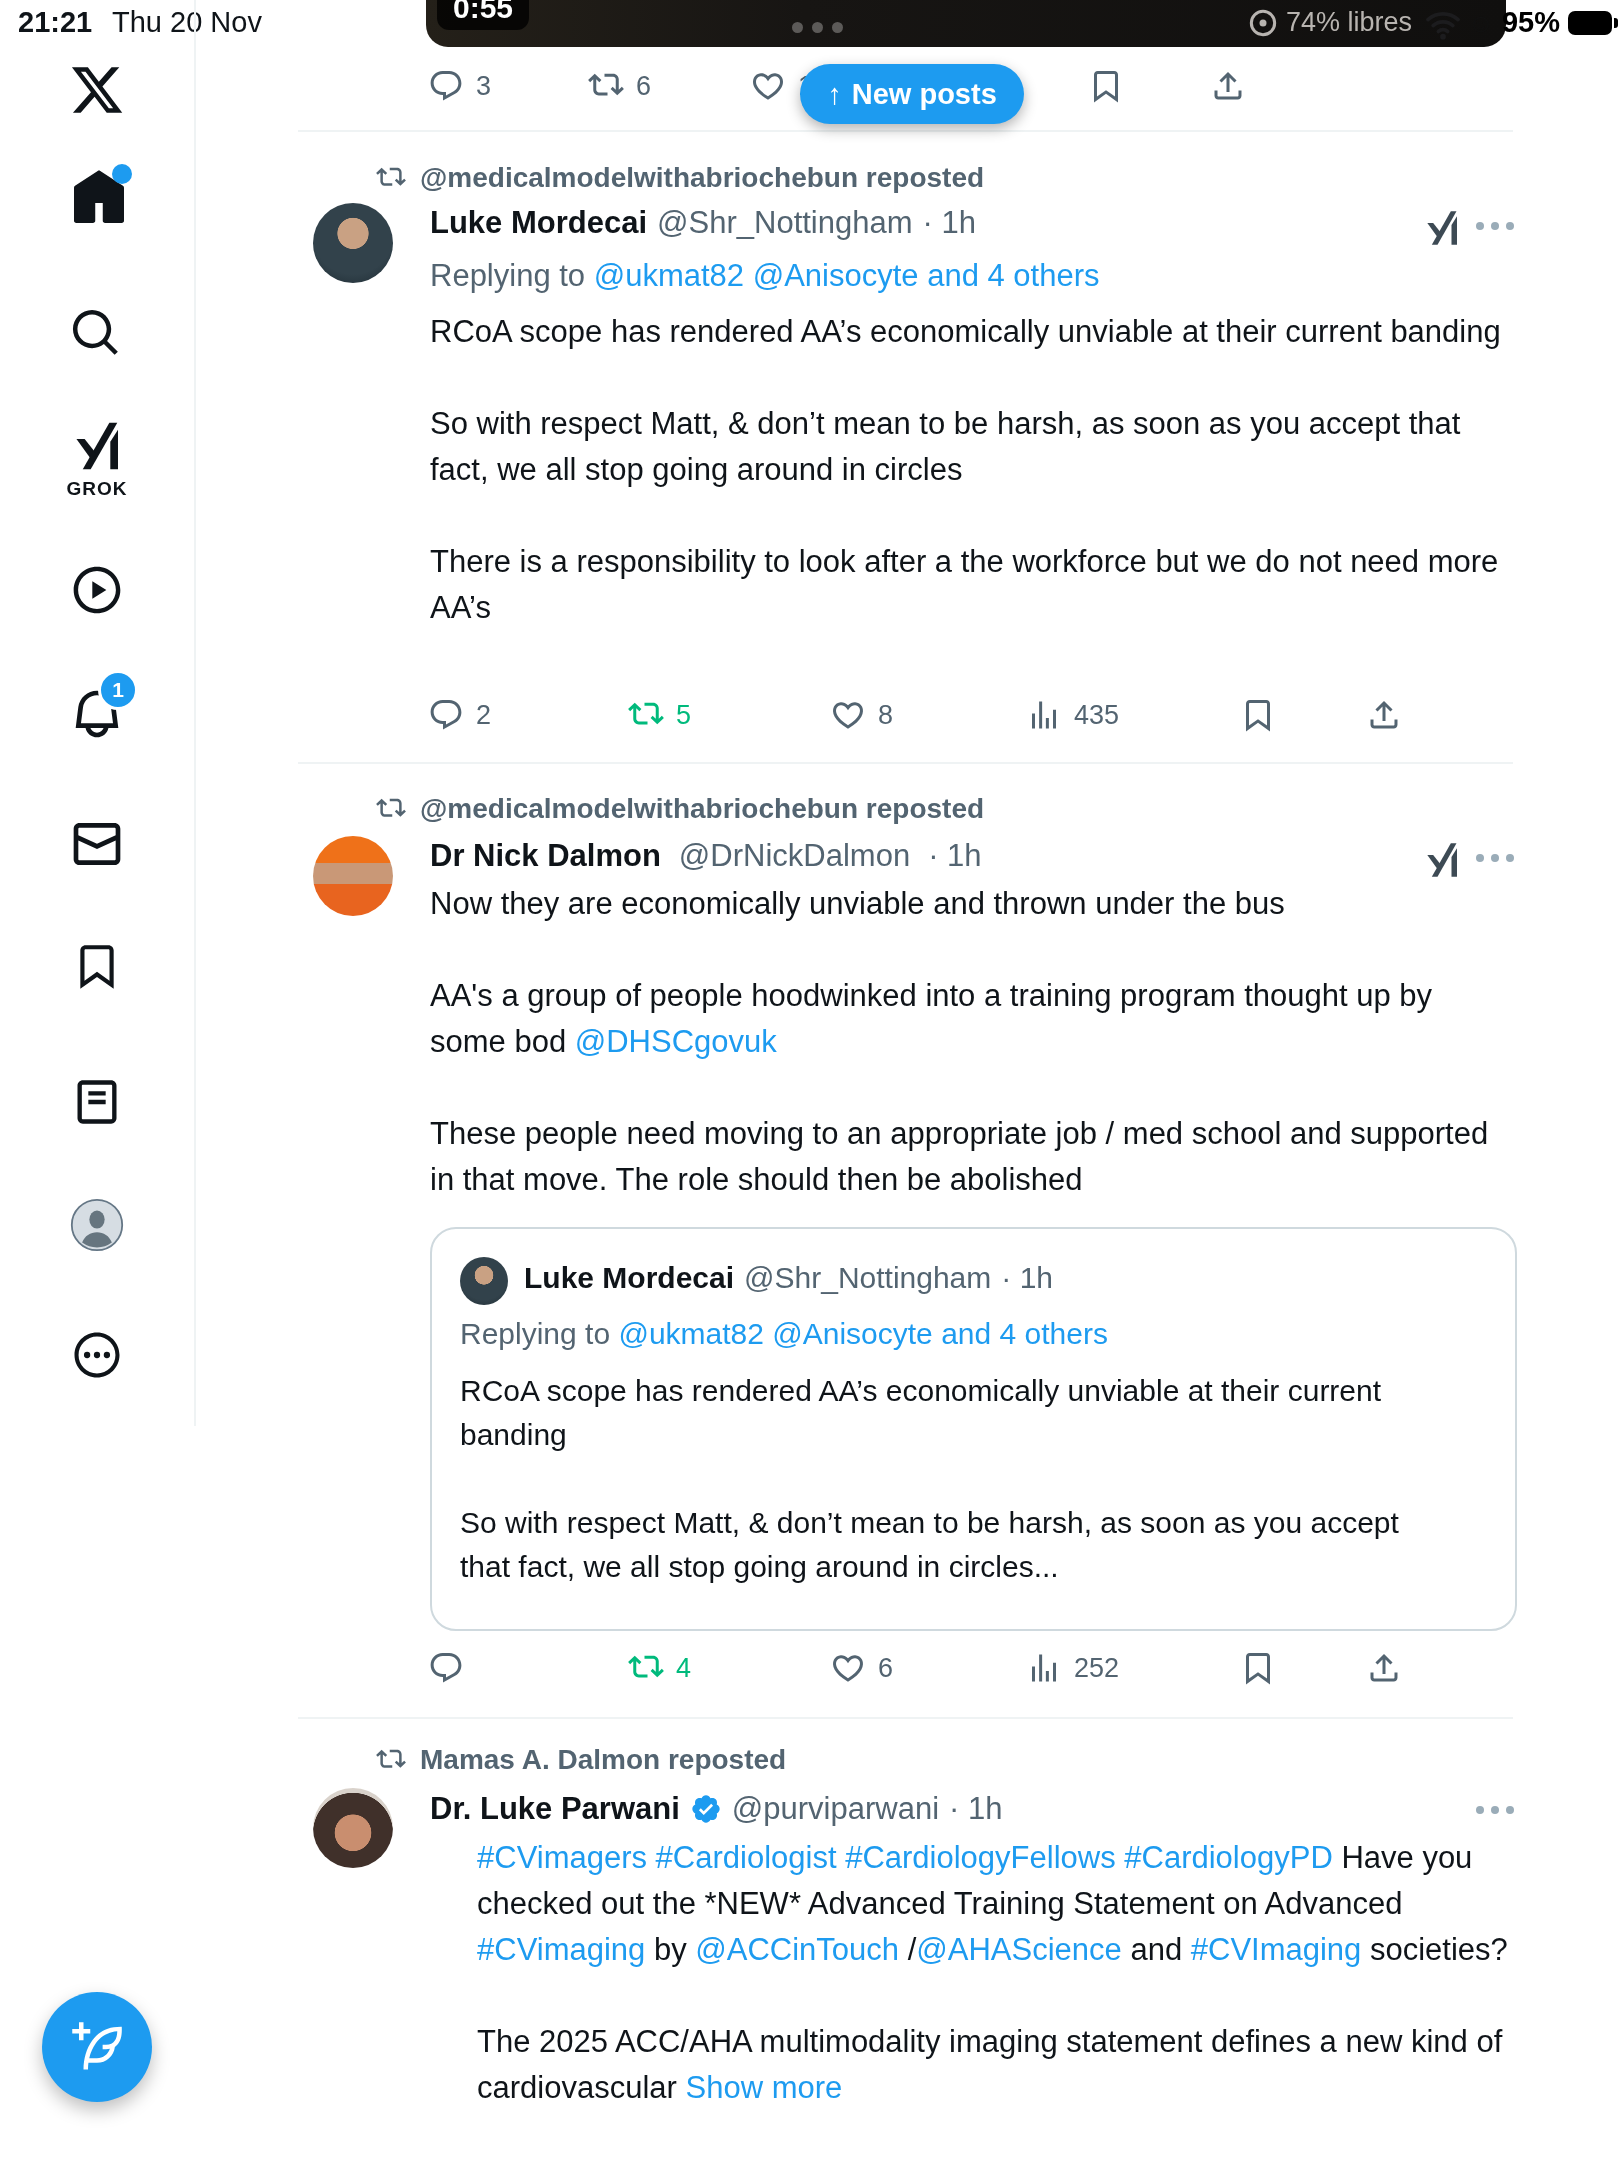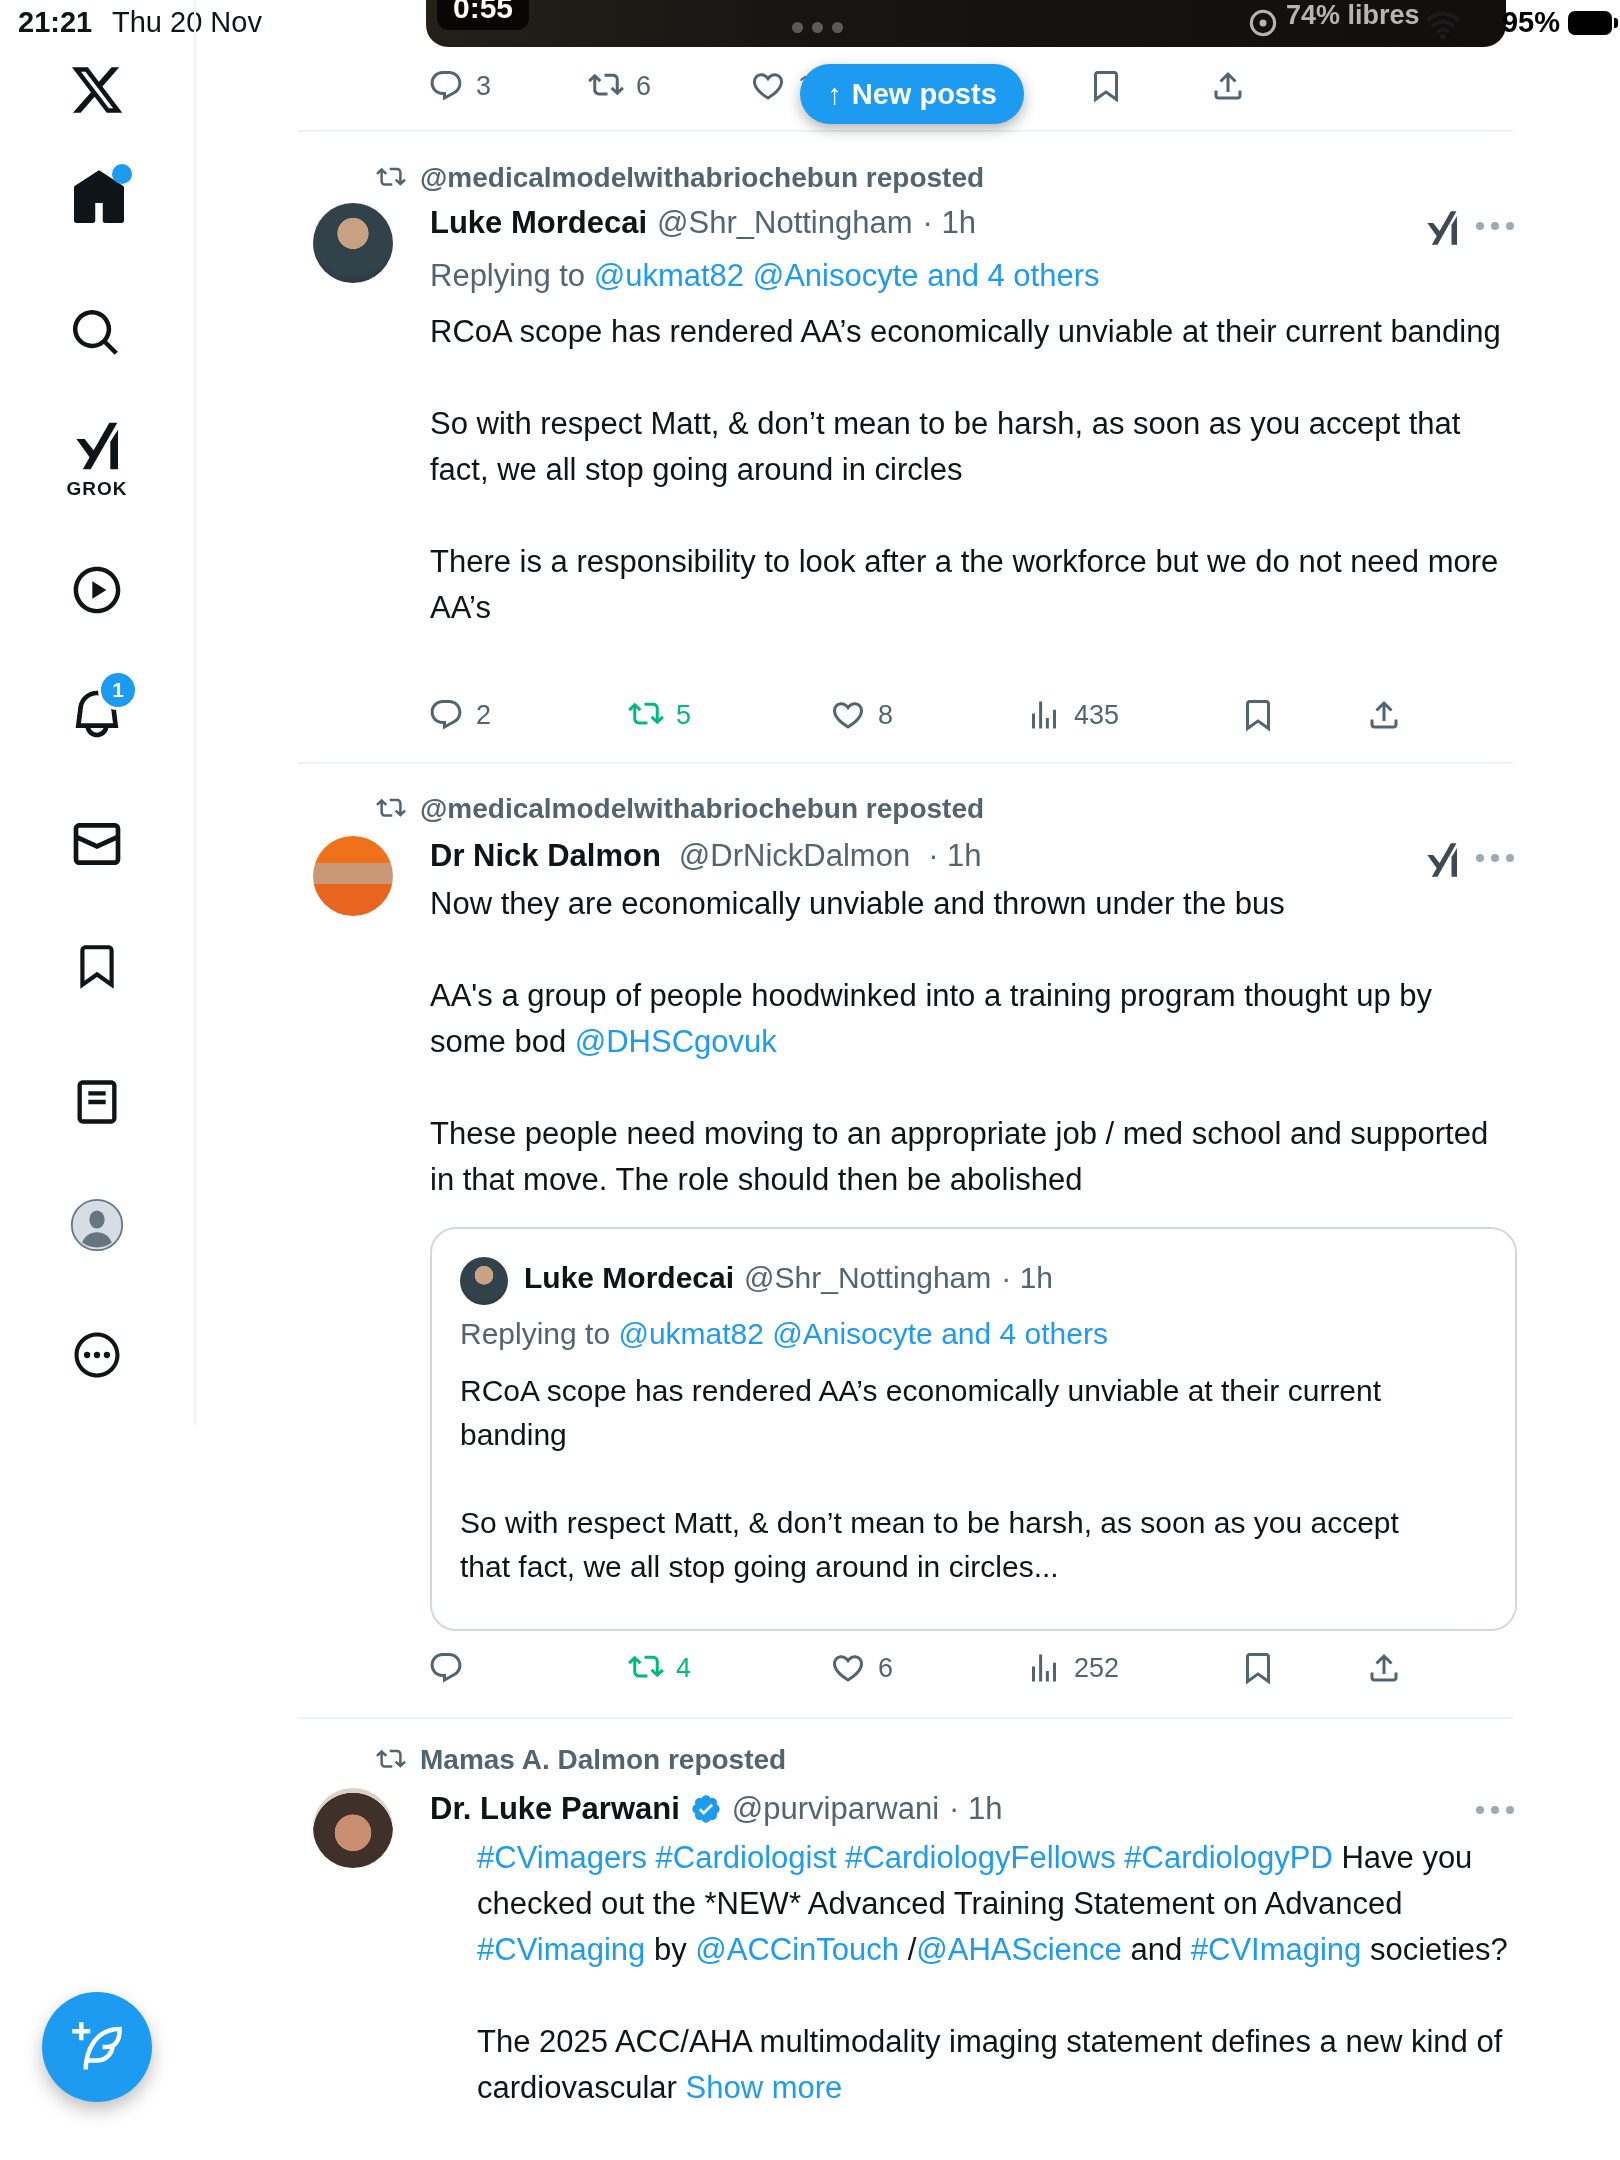--- a/index.html
+++ b/index.html
@@ -38,21 +38,21 @@
   .fab{left:42px;top:1992px;width:110px;height:110px;border-radius:50%;background:#1d9bf0;
        box-shadow:0 8px 18px rgba(0,0,0,.25);display:flex;align-items:center;justify-content:center;z-index:8;}
 
   
   .video{left:426px;top:0;width:1080px;height:47px;border-radius:0 0 22px 22px;overflow:hidden;
          background:linear-gradient(90deg,#242019 0%,#171513 35%,#100f0e 100%);}
   .vid-time{position:absolute;left:11px;top:-12px;background:rgba(0,0,0,.78);color:#fff;
             font-size:30px;font-weight:600;padding:3px 16px 5px;border-radius:12px;}
   .vid-dots{position:absolute;left:366px;top:22px;display:flex;gap:9px;}
   .vid-dots i{width:11px;height:11px;border-radius:50%;background:#5c5a58;}
-  .vid-free{position:absolute;left:860px;top:0;color:#b8b4b0;font-size:27px;font-weight:700;}
+  .vid-free{position:absolute;left:860px;top:7px;color:#b8b4b0;font-size:27px;font-weight:400;}
   .wifi-ic{left:1424px;top:8px;z-index:12;}
 
   
   .divider{left:298px;width:1215px;height:2px;background:#eff3f4;}
   .ctx{left:376px;display:flex;align-items:center;gap:14px;color:#536471;font-size:28px;font-weight:700;}
   .avatar{left:313px;width:80px;height:80px;border-radius:50%;}
   .av-luke{background:radial-gradient(circle at 50% 38%, #c9a183 0 24%, #32424b 25% 64%, #1d2a31 100%);}
   .av-nick{background:linear-gradient(180deg,#ef7119 0 34%, #c99877 34% 60%, #e8641f 60% 100%);}
   .av-purvi{background:radial-gradient(circle at 50% 56%, #c98e6f 0 30%, #40302a 31% 66%, #d9d2cb 67% 100%);}
   .av-small{width:48px;height:48px;border-radius:50%;}

